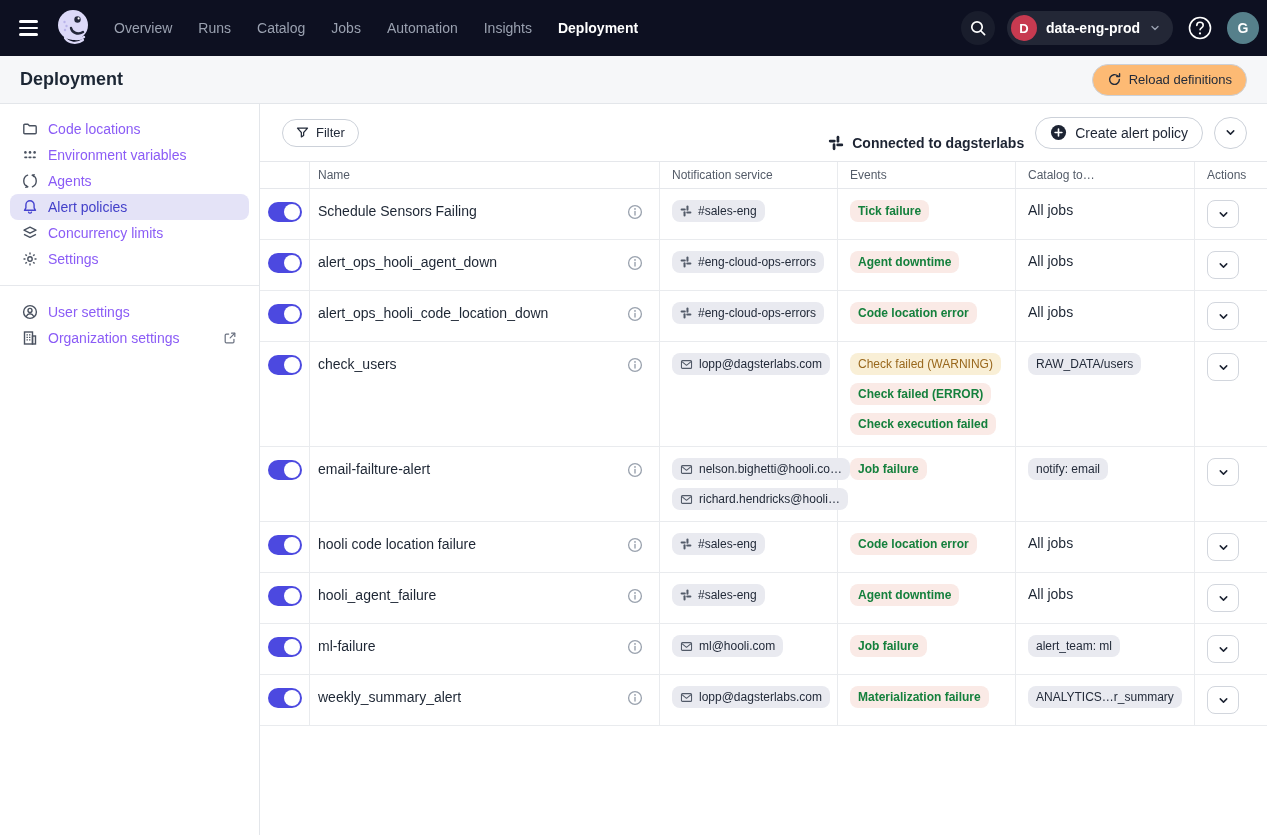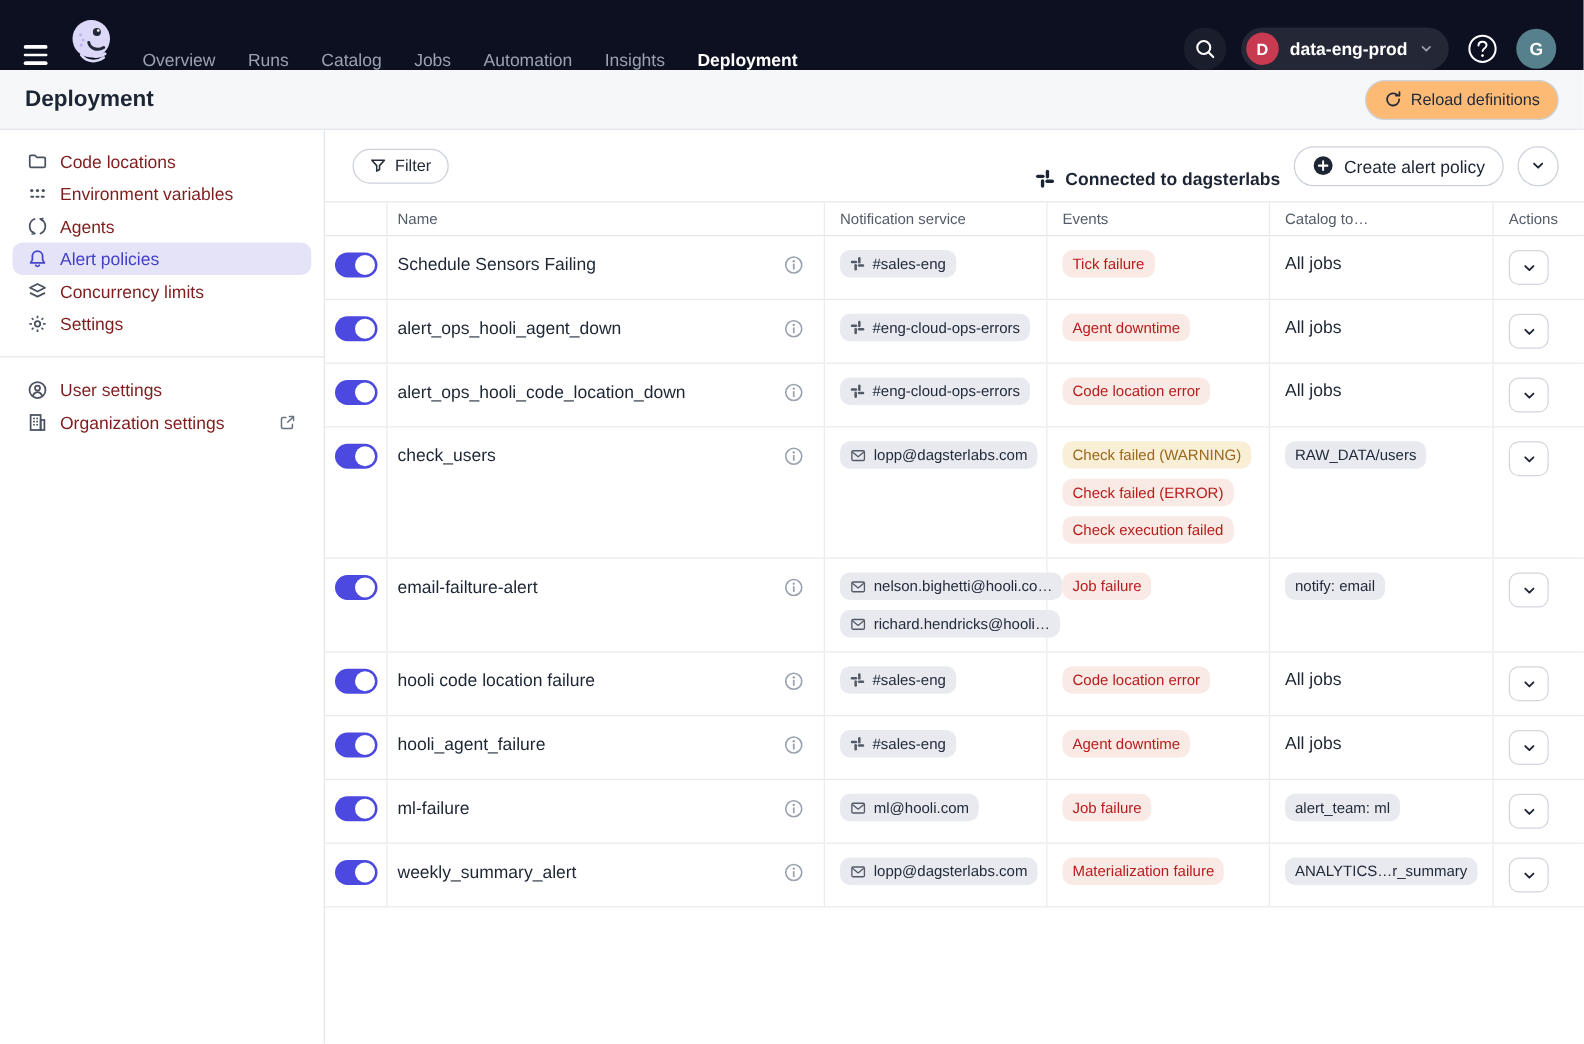--- a/index.html
+++ b/index.html
@@ -1,20 +1,20 @@
 <!DOCTYPE html>
 <html><head>
 <meta charset="utf-8">
 <style>
   * { margin:0; padding:0; box-sizing:border-box; }
   html,body { width:1267px; height:835px; overflow:hidden; }
   body { font-family:"Liberation Sans","DejaVu Sans",sans-serif; background:#fff; color:#222b3a; font-size:14px; }
 
   
-  .topnav { height:56px; background:#0d1021; display:flex; align-items:flex-end; padding:0 22px 0 16px; }
+  .topnav { height:56px; background:#0d1021; display:flex; align-items:center; padding:0 8px 0 16px; }
   .hamburger { width:24px; height:24px; display:flex; flex-direction:column; justify-content:center; gap:4px; cursor:pointer; margin-right:14px; }
   .hamburger span { display:block; width:19px; height:2.4px; background:#fff; border-radius:2px; margin:0 auto; }
   .logo { width:38px; height:44px; margin-right:22px; display:flex; align-items:center; }
   .nav-items { display:flex; align-items:center; gap:26px; }
   .nav-item { color:#9aa1b0; font-size:14px; font-weight:500; cursor:pointer; }
   .nav-item.active { color:#ffffff; font-weight:700; }
   .topnav-right { margin-left:auto; display:flex; align-items:center; gap:12px; }
   .search-btn { width:34px; height:34px; border-radius:50%; background:#191d2c; display:flex; align-items:center; justify-content:center; cursor:pointer; }
   .switcher { height:34px; background:#232736; border-radius:17px; display:flex; align-items:center; padding:0 12px 0 4px; gap:9px; cursor:pointer; }
   .switcher .initial { width:26px; height:26px; border-radius:50%; background:#c73a50; color:#fff; font-size:13px; font-weight:700; display:flex; align-items:center; justify-content:center; }
@@ -23,21 +23,21 @@
   .avatar { width:32px; height:32px; border-radius:50%; background:#56808b; color:#fff; font-size:14px; font-weight:600; display:flex; align-items:center; justify-content:center; cursor:pointer; }
 
   
   .page-header { height:48px; background:#f6f7f9; border-bottom:1px solid #e3e6ea; display:flex; align-items:center; padding:0 20px; }
   .page-title { font-size:18px; font-weight:700; color:#1c2634; }
   .reload-btn { margin-left:auto; height:32px; border-radius:16px; border:1px solid #ccd1d9; background:#fdba74; display:flex; align-items:center; gap:7px; padding:0 14px; font-size:13px; color:#232b3a; cursor:pointer; }
 
   
   .app-body { display:flex; height:731px; }
   .sidebar { width:260px; flex:none; border-right:1px solid #e3e6ea; background:#fff; padding-top:12px; display:flex; flex-direction:column; }
-  .side-item { height:26px; margin:0 10px; border-radius:8px; display:flex; align-items:center; gap:10px; padding:0 12px; font-size:14px; color:#7f1d1d; cursor:pointer; }
+  .side-item { height:26px; margin:0 10px; border-radius:8px; display:flex; align-items:center; gap:10px; padding:0 12px; font-size:14px; color:#8b5cf6; cursor:pointer; }
   .side-item .ic { width:16px; height:16px; display:flex; align-items:center; justify-content:center; color:#4a5260; flex:none; }
   .side-item.active { background:#e4e3f7; color:#423fc9; }
   .side-item.active .ic { color:#4643cf; }
   .side-item .ext { margin-left:auto; color:#6a7180; }
   .side-divider { height:1px; background:#e6e8ec; margin:13px 0; }
 
   .main { flex:1; display:flex; flex-direction:column; background:#fff; min-width:0; }
   .toolbar { height:57px; display:flex; align-items:center; padding:0 20px 0 22px; }
   .filter-btn { height:28px; border-radius:14px; border:1px solid #ccd1d9; background:#fff; display:flex; align-items:center; gap:7px; padding:0 13px; font-size:13px; font-weight:500; color:#232b3a; cursor:pointer; }
   .toolbar-right { margin-left:auto; display:flex; align-items:center; gap:11px; }
@@ -54,21 +54,21 @@
   .t-head .hc:last-child { border-right:none; }
   .t-row { border-bottom:1px solid #e9ebee; min-height:50px; }
   .t-row .cell { padding:11px 12px 11px 12px; border-right:1px solid #e9ebee; display:flex; flex-direction:column; gap:8px; align-items:flex-start; }
   .t-row .cell:last-child { border-right:none; }
   .cell-toggle { align-items:center !important; padding:13px 0 !important; }
   .cell-name { flex-direction:row !important; justify-content:space-between; padding:14px 16px 14px 8px !important; }
   .policy-name { font-size:14px; color:#1d2634; }
   .toggle { width:34px; height:20px; border-radius:10px; background:#4c49e0; position:relative; cursor:pointer; flex:none; }
   .toggle::after { content:""; position:absolute; top:2px; right:2px; width:16px; height:16px; border-radius:50%; background:#fff; }
   .badge { display:inline-flex; align-items:center; gap:6px; font-size:12px; line-height:14px; padding:4px 8px; border-radius:8px; background:#e9eaf0; color:#232b3a; white-space:nowrap; }
-  .badge.ev-error { background:#faeae6; color:#b91c1c; }
+  .badge.ev-error { background:#faeae6; color:#15803d;font-weight:bold; }
   .badge.ev-warning { background:#f9efd6; color:#99681d; }
   .plain-applies { font-size:14px; color:#1d2634; padding-top:2px; }
   .row-actions { width:32px; height:28px; border-radius:8px; border:1px solid #d2d6dd; background:#fff; display:flex; align-items:center; justify-content:center; cursor:pointer; }
   .info-ic { margin-top:1px; flex:none; }
   svg { display:block; }
 </style>
 </head>
 <body>
 
 <div class="topnav">

